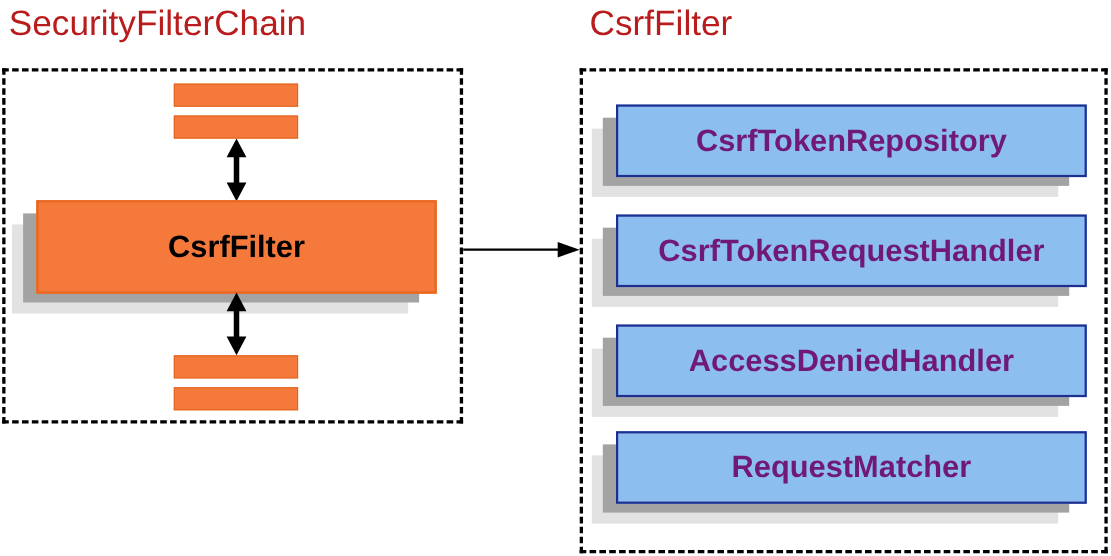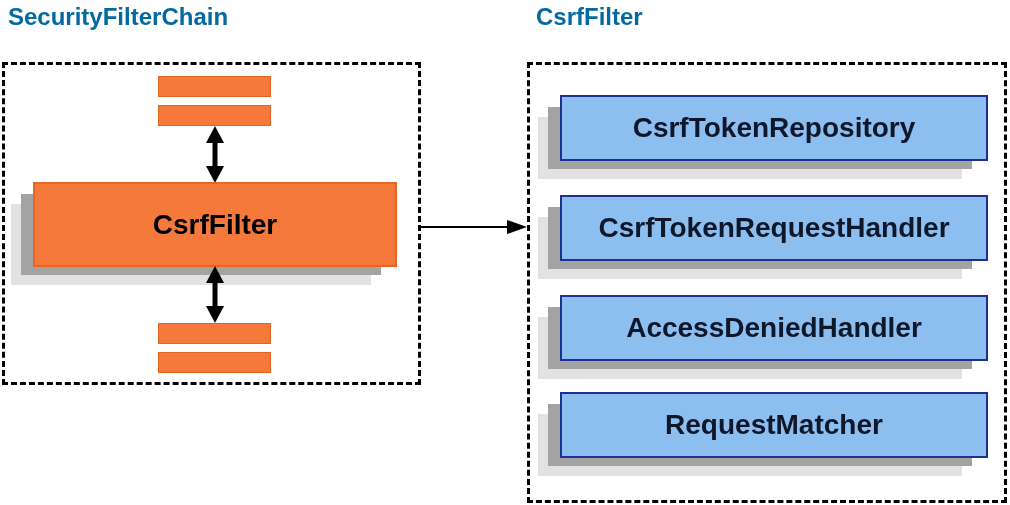--- a/index.html
+++ b/index.html
@@ -7,23 +7,23 @@
     position: relative;
     width: 1010px;
     height: 505px;
     background: #ffffff;
     font-family: "Liberation Sans", sans-serif;
     overflow: hidden;
     z-index: 0; 
   }
   .title {
     position: absolute;
-    font-size: 24px;
-    font-weight: bold;
-    color: #0369a1;
+    font-size: 32px;
+    font-weight: normal;
+    color: #b91c1c;
     white-space: nowrap;
   }
   .title-left  { left: 8px;   top: 3px; }
   .title-right { left: 536px; top: 3px; }
 
   .dashed-box {
     position: absolute;
     border: 3px dashed #000000;
     box-sizing: border-box;
     background: transparent;
@@ -80,21 +80,21 @@
   .blue-box {
     left: 560px;
     width: 428px; height: 66px;
     background: #8CBFF0;
     border: 2px solid #1E2F8F;
     display: flex;
     align-items: center;
     justify-content: center;
     font-size: 28px;
     font-weight: bold;
-    color: #0f172a;
+    color: #701a75;
   }
   .blue-1 { top: 95px; }
   .blue-2 { top: 195px; justify-content: center; }
   .blue-3 { top: 295px; }
   .blue-4 { top: 392px; }
 
   .arrow-svg { position: absolute; display: block; }
   .varrow-1 { left: 202px; top: 126px; }
   .varrow-2 { left: 202px; top: 266px; }
   .harrow   { left: 421px; top: 217px; }

